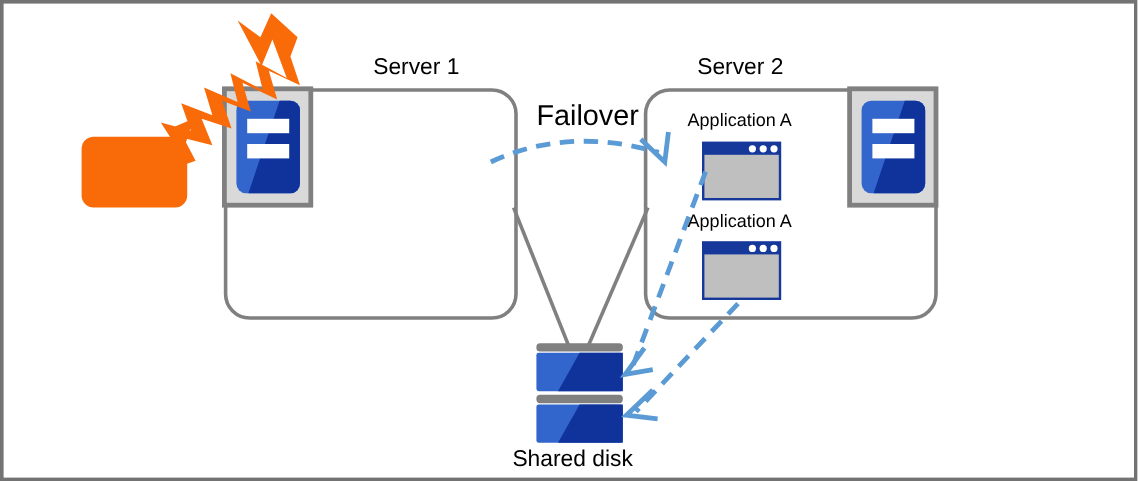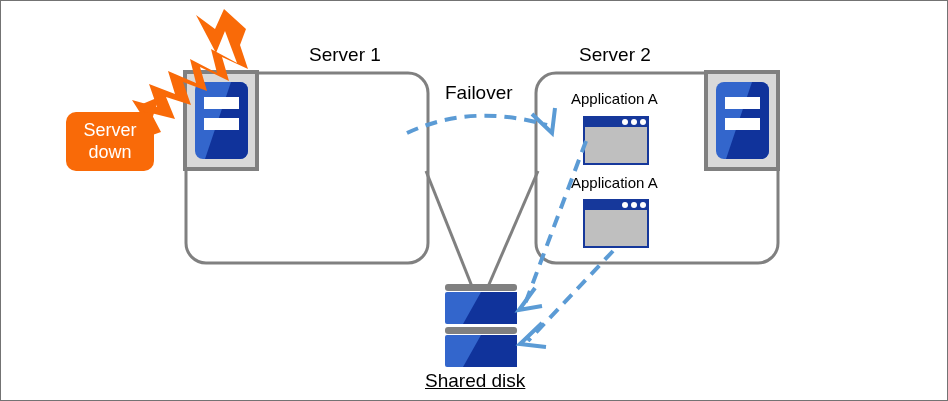--- a/index.html
+++ b/index.html
@@ -8,21 +8,21 @@
     background: #ffffff;
   }
   body {
     font-family: "Liberation Sans", sans-serif;
   }
   #canvas {
     position: relative;
     width: 948px;
     height: 401px;
     background: #ffffff;
-    border: 1px solid #737373;
+    border: 3px solid #737373;
     box-sizing: border-box;
     overflow: hidden;
   }
   #vector-layer {
     position: absolute;
     left: 0;
     top: 0;
     width: 948px;
     height: 401px;
   }
@@ -163,26 +163,22 @@
       <path d="M 139 104 L 158 96 L 150 122 Z" fill="#F96A08"></path>
       <rect x="65" y="111" width="88" height="59" rx="10" ry="10" fill="#F96A08"></rect>
     </g>
 
   </svg>
 
   <div class="lbl server-title" style="left:308px; top:44px;">Server 1</div>
 
   <div class="lbl server-title" style="left:578px; top:44px;text-align:center;">Server 2</div>
 
-  <div class="lbl" style="left:444px; top:82px; font-size:19px;">Failover</div>
+  <div class="lbl" style="left:444px; top:82px; font-size:24px;">Failover</div>
 
   <div class="lbl app-label" style="left:570px; top:90px;">Application A</div>
 
   <div class="lbl app-label" style="left:570px; top:174px;">Application A</div>
 
-  <div class="lbl disk-label" style="left:424px; top:370px;text-decoration:underline;">Shared disk</div>
+  <div class="lbl disk-label" style="left:424px; top:370px;">Shared disk</div>
 
-  <div class="callout-text" style="left:65px; top:118px; width:88px;">
-    <div>Server</div>
-    <div>down</div>
-  </div>
 
 </div>
 
 </body></html>

